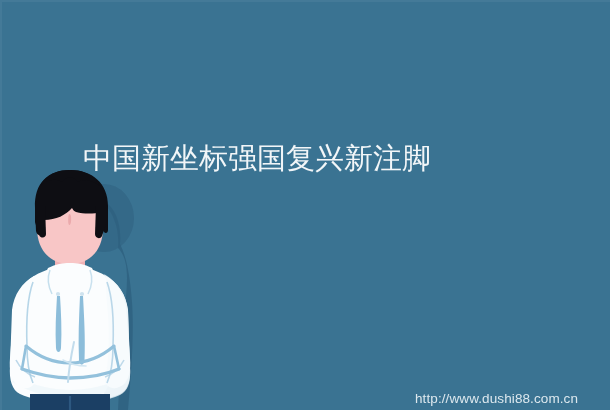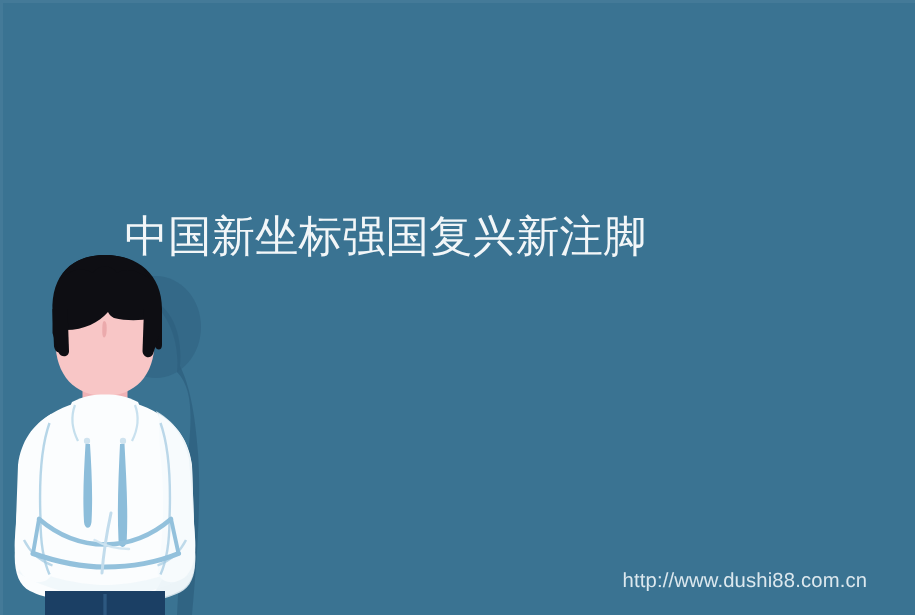--- a/index.html
+++ b/index.html
@@ -41,21 +41,21 @@
     letter-spacing: 0px;
     white-space: nowrap;
     font-weight: 400;
     z-index: 30;
   }
 
   
   #watermark {
     position: absolute;
     left: 415px;
-    top: 379px;
+    top: 391px;
     color: #e3edf2;
     font-size: 13.5px;
     line-height: 16px;
     letter-spacing: 0.1px;
     white-space: nowrap;
     opacity: 0.96;
     z-index: 30;
   }
 
   

